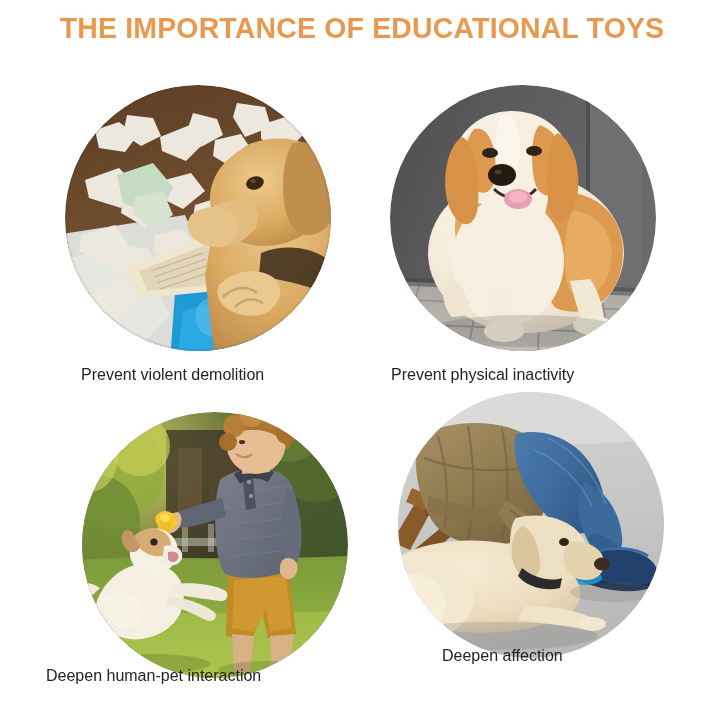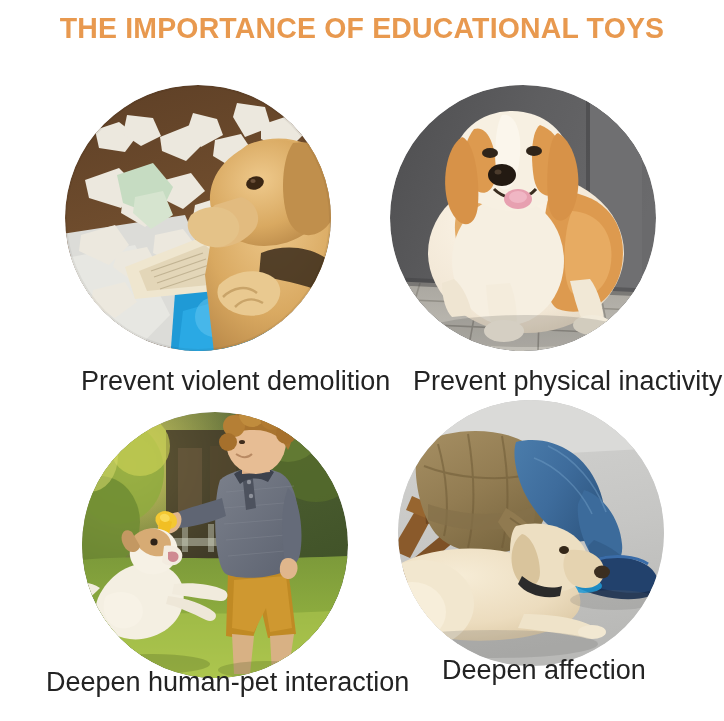--- a/index.html
+++ b/index.html
@@ -38,37 +38,37 @@
     transform: scaleX(0.98);
   }
 
   
   .card {
     position: absolute;
   }
   .card-1 { left: 65px;  top: 85px; }
   .card-2 { left: 390px; top: 85px; }
   .card-3 { left: 82px;  top: 412px; }
-  .card-4 { left: 398px; top: 400px; }
+  .card-4 { left: 398px; top: 392px; }
 
   .photo {
     width: 266px;
     height: 266px;
     border-radius: 50%;
     overflow: hidden;
     position: relative;
     background: #cfcfcf;
   }
   .photo svg { display: block; }
 
   .caption {
     position: absolute;
     white-space: nowrap;
     font-family: "Liberation Sans", sans-serif;
-    font-size: 27px;
+    font-size: 16px;
     font-weight: normal;
     color: #232323;
   }
 
   
   .card .caption { left: auto; }
 </style>
 </head>
 <body>
 
@@ -242,21 +242,21 @@
           <ellipse cx="114" cy="246" rx="20" ry="11" fill="#f6efe1"></ellipse>
           <path d="M180 196 C186 220 190 232 194 238 L214 238 C214 224 208 204 200 194 Z" fill="#f1e8d6"></path>
           <ellipse cx="202" cy="240" rx="19" ry="10" fill="#f2ebdb"></ellipse>
 
           <path d="M52 198 C52 214 56 226 62 232 L82 230 C80 216 72 200 64 194 Z" fill="#efe5d2"></path>
 
           <ellipse cx="136" cy="246" rx="100" ry="16" fill="#2c2c2c" opacity="0.16"></ellipse>
         </g>
       </svg>
     </div>
-    <div class="caption" style="left:23px; top:281px;">Prevent physical inactivity</div>
+    <div class="caption" style="left:1px; top:281px;">Prevent physical inactivity</div>
   </div>
 
   <div class="card card-3">
     <div class="photo">
       <svg width="266" height="266" viewBox="0 0 266 266" xmlns="http://www.w3.org/2000/svg">
         <defs>
           <clipPath id="c3">
               <circle cx="133" cy="133" r="133"></circle>
             </clipPath>
           <linearGradient id="bg3" x1="0" y1="0" x2="0.4" y2="1">

